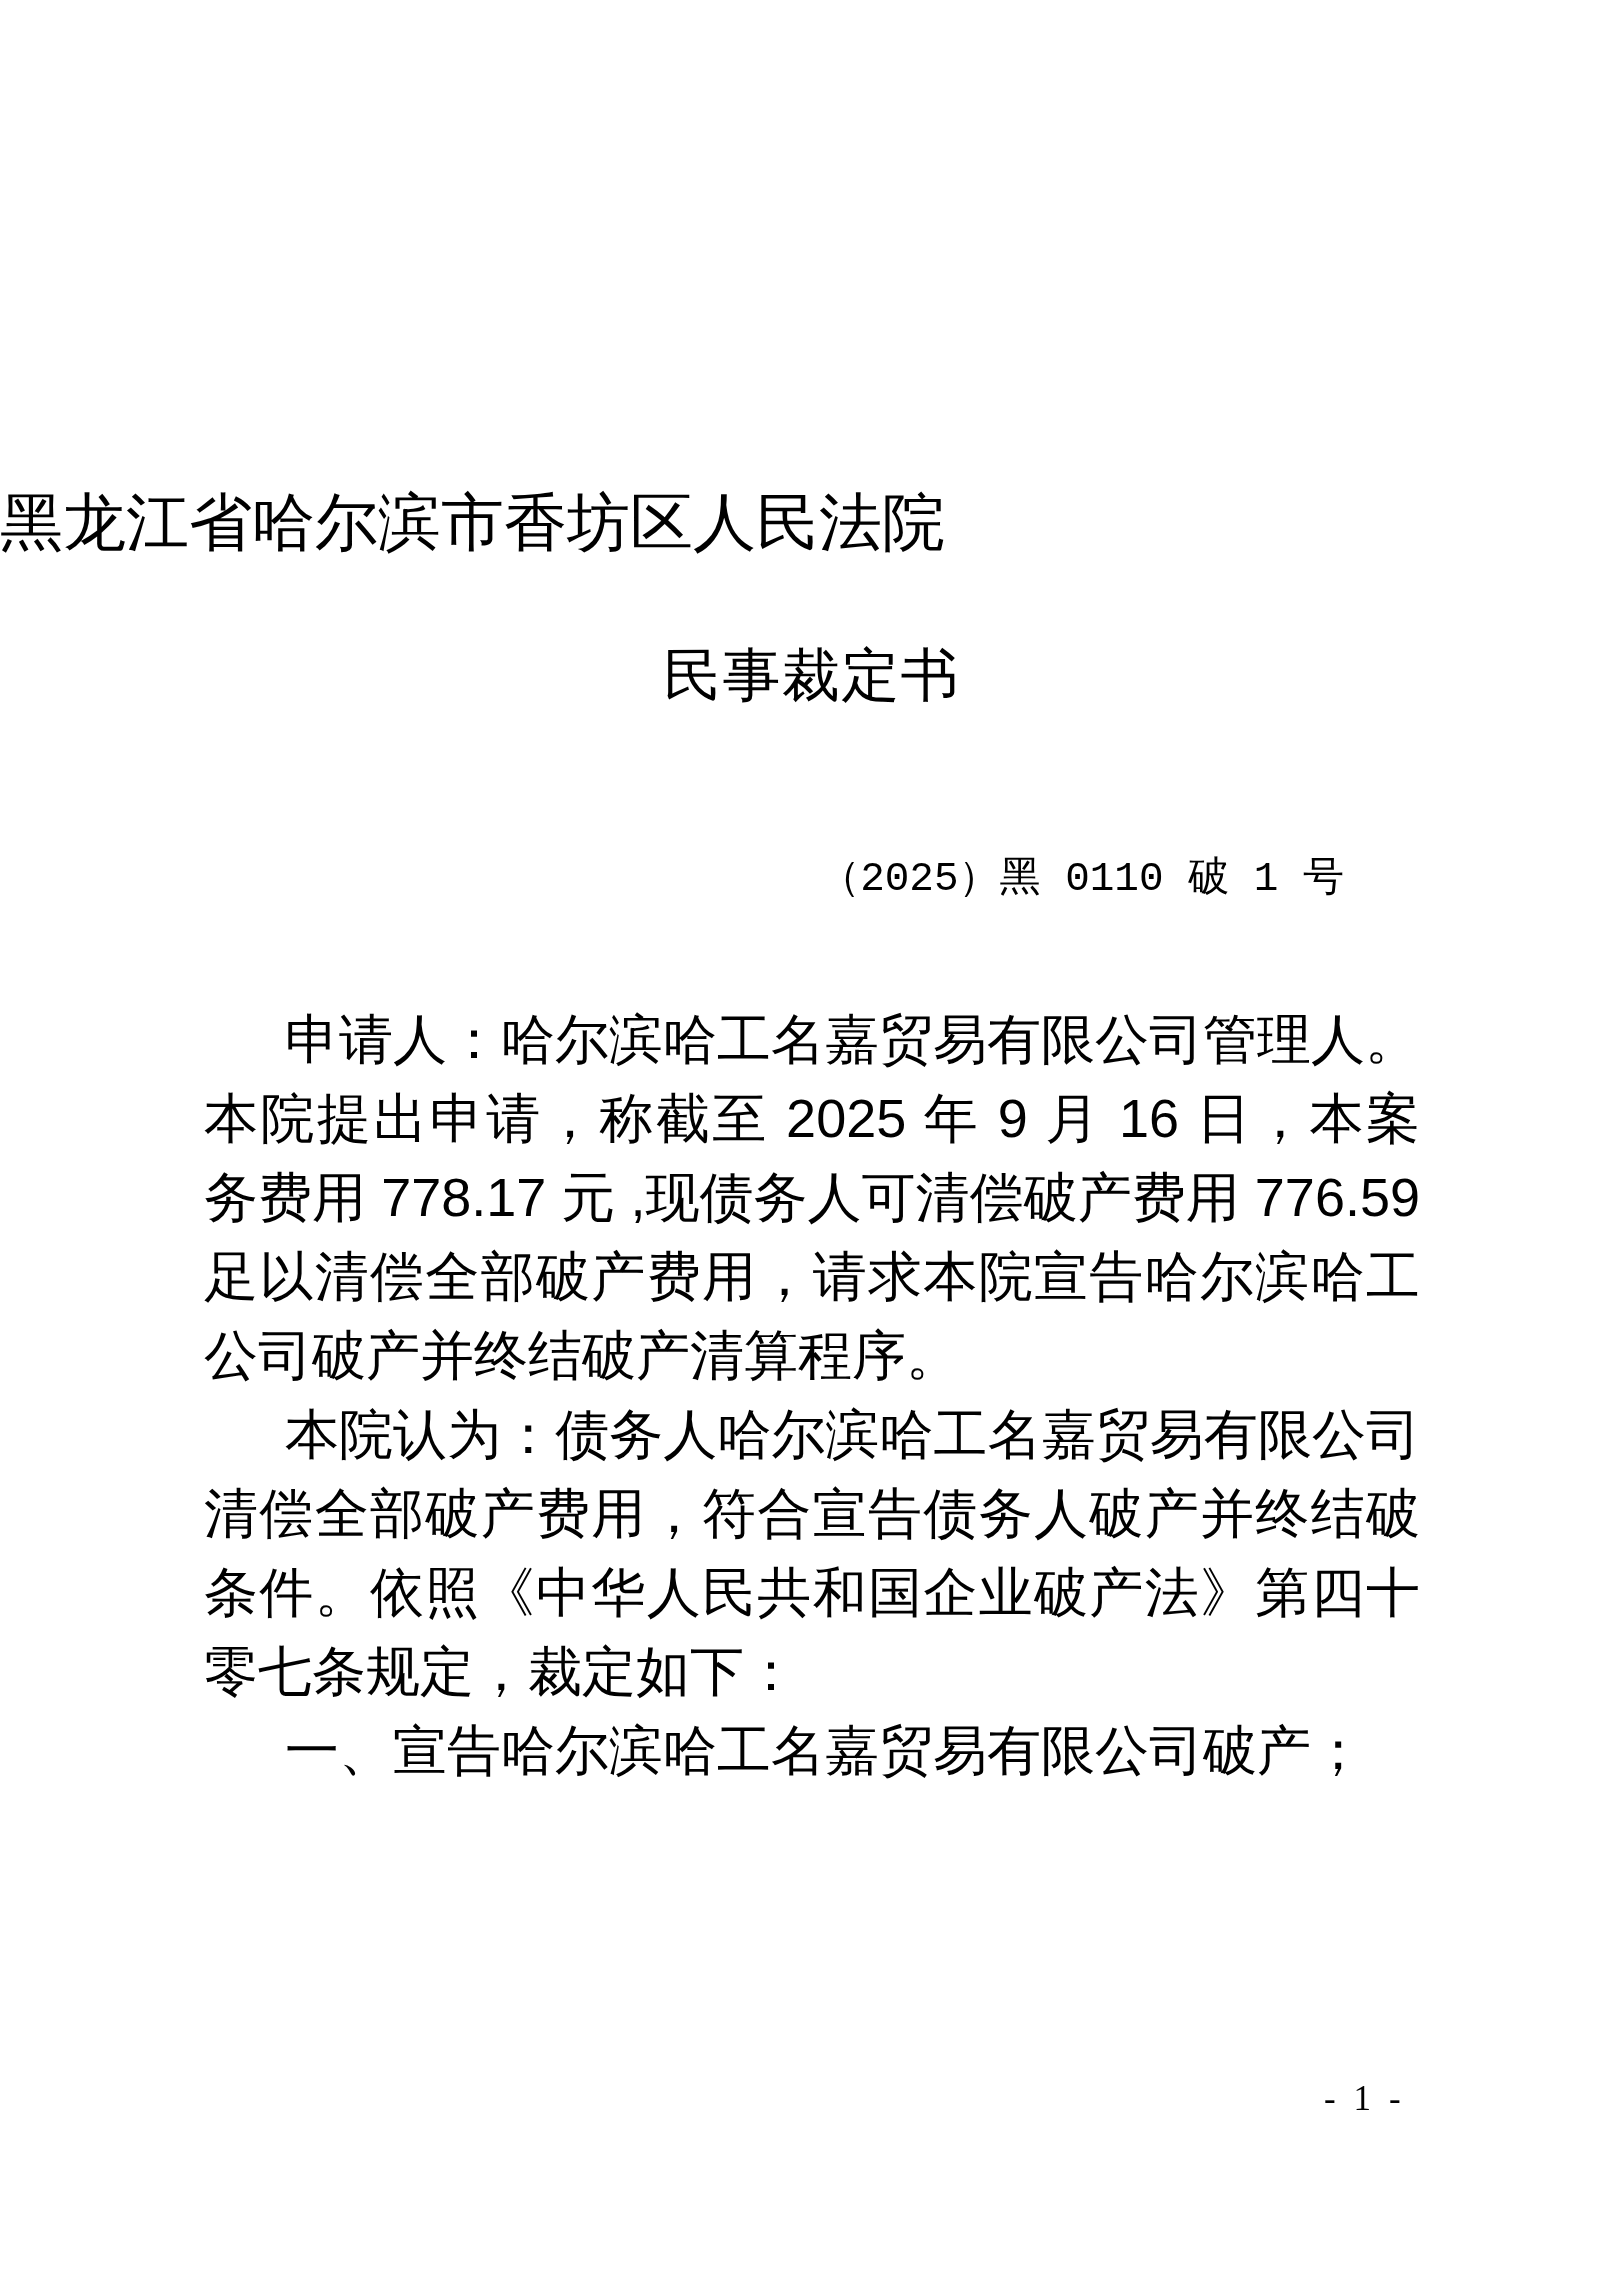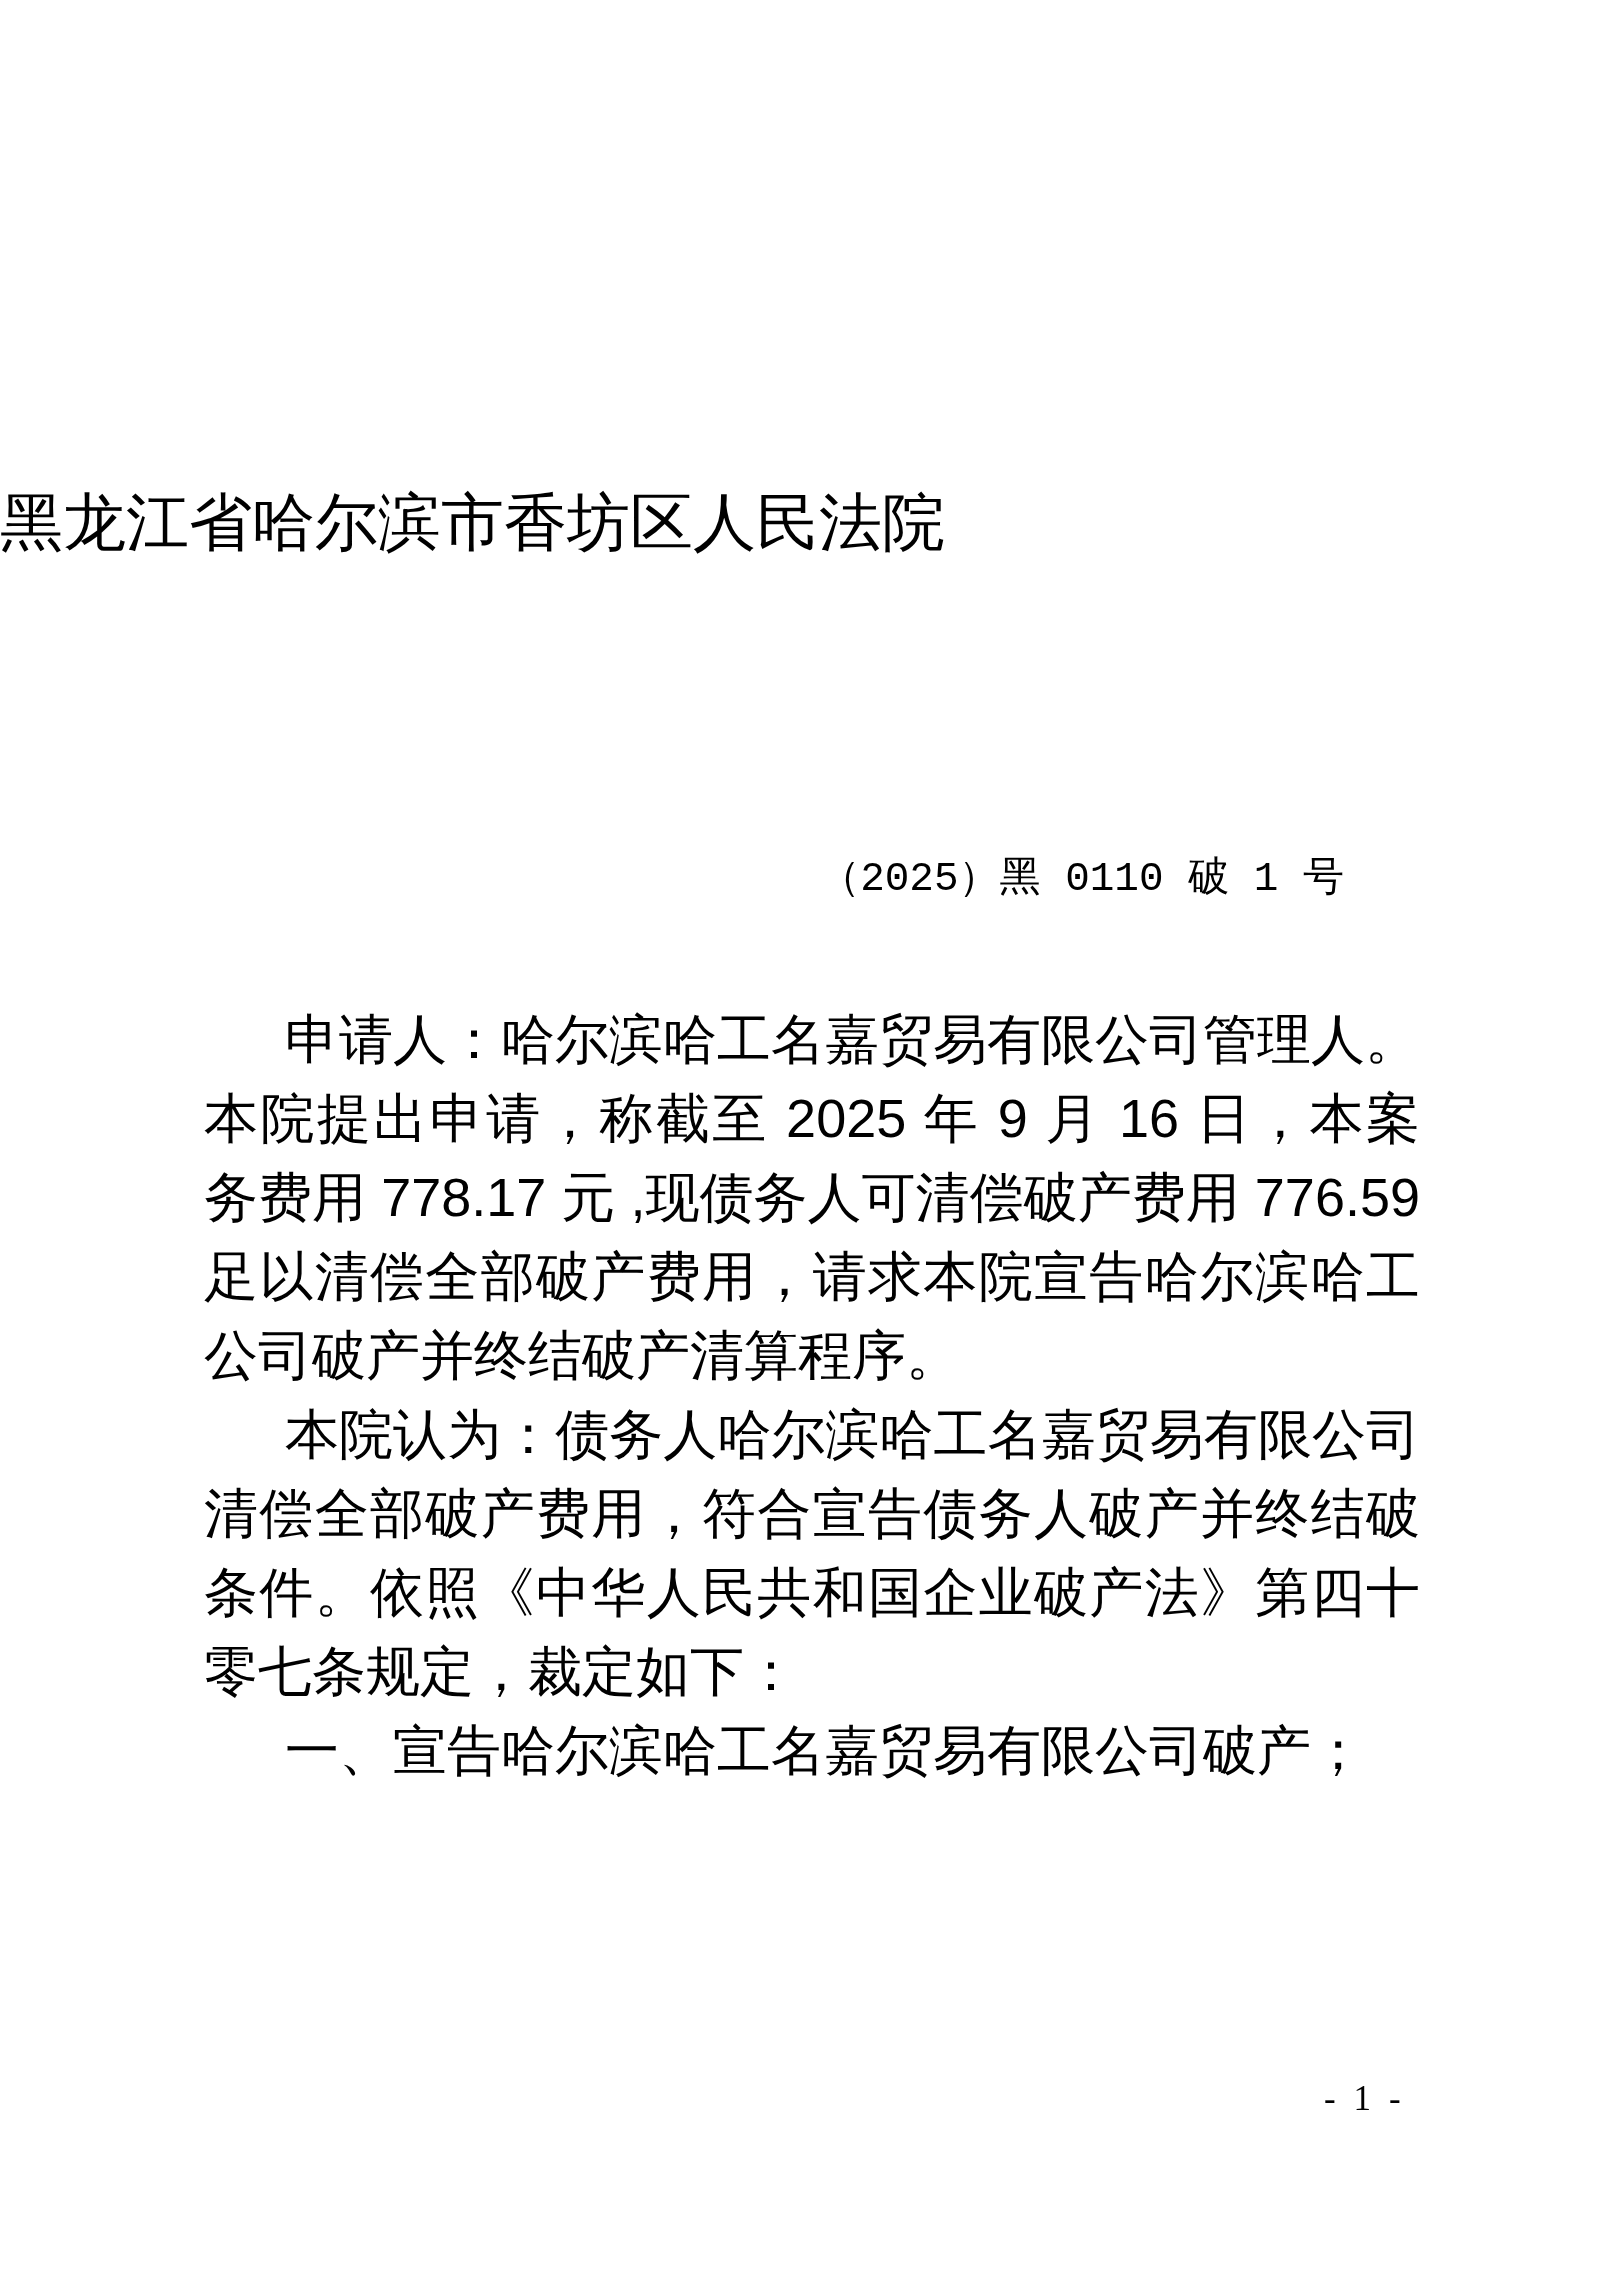--- a/index.html
+++ b/index.html
@@ -85,20 +85,21 @@
     white-space: pre;
   }
 </style>
 </head>
 <body>
 
 <div class="page">
 
   <div class="court-name">黑龙江省哈尔滨市香坊区人民法院</div>
 
+  <div class="doc-type">民事裁定书</div>
 
   <div class="case-number">（2025）黑 0110 破 1 号</div>
 
   <div class="body-lines">
       <div class="line indent">申请人：哈尔滨哈工名嘉贸易有限公司管理人。</div>
       <div class="line justify">本院提出申请，称截至 2025 年 9 月 16 日，本案已支付执行职</div>
       <div class="line justify">务费用 778.17 元 ,现债务人可清偿破产费用 776.59 元 ,财产不</div>
       <div class="line justify">足以清偿全部破产费用，请求本院宣告哈尔滨哈工名嘉贸易有限</div>
       <div class="line">公司破产并终结破产清算程序。</div>
       <div class="line indent justify">本院认为：债务人哈尔滨哈工名嘉贸易有限公司财产不足以</div>

